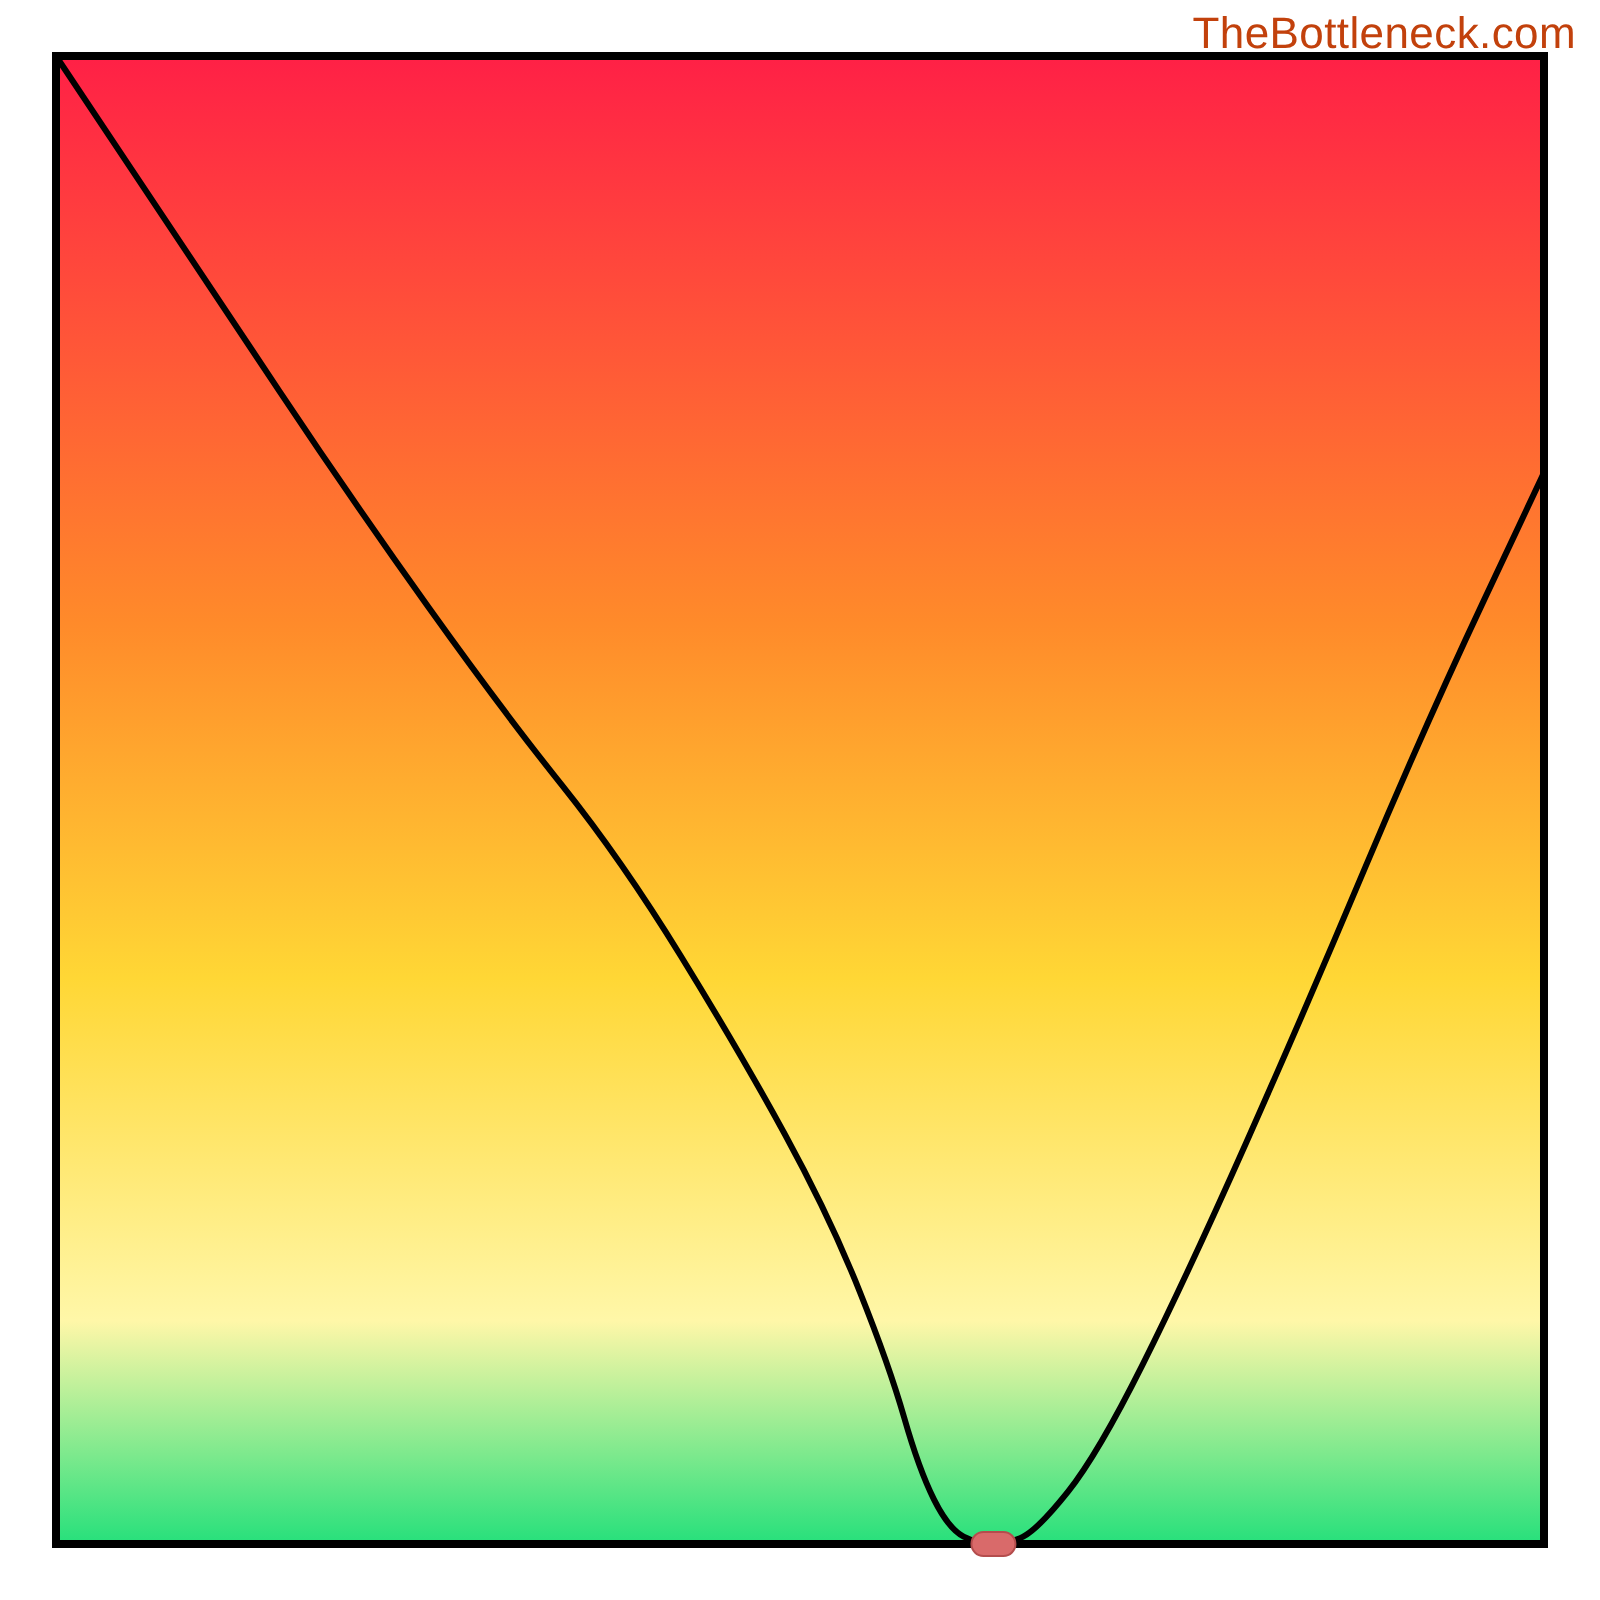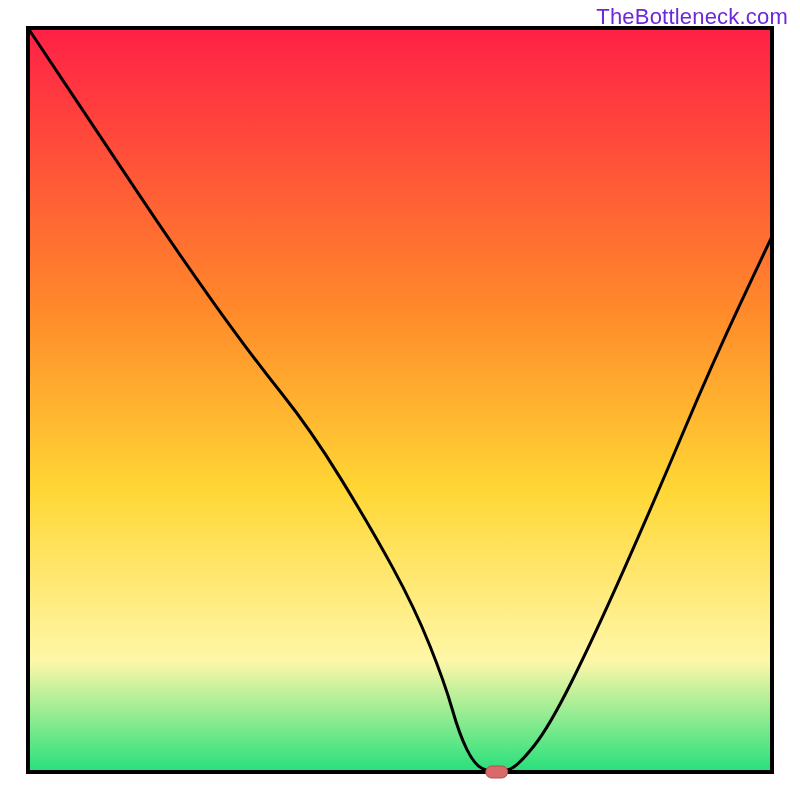--- a/index.html
+++ b/index.html
@@ -14,21 +14,21 @@
     position: relative;
     width: 800px;
     height: 800px;
   }
   .watermark {
     position: absolute;
     top: 4px;
     right: 12px;
     font-size: 22px;
     font-weight: 500;
-    color: #6d28d9;
+    color: #c2410c;
     letter-spacing: 0.2px;
     z-index: 10;
   }
   svg.plot {
     position: absolute;
     top: 0;
     left: 0;
   }
 </style>
 </head>

